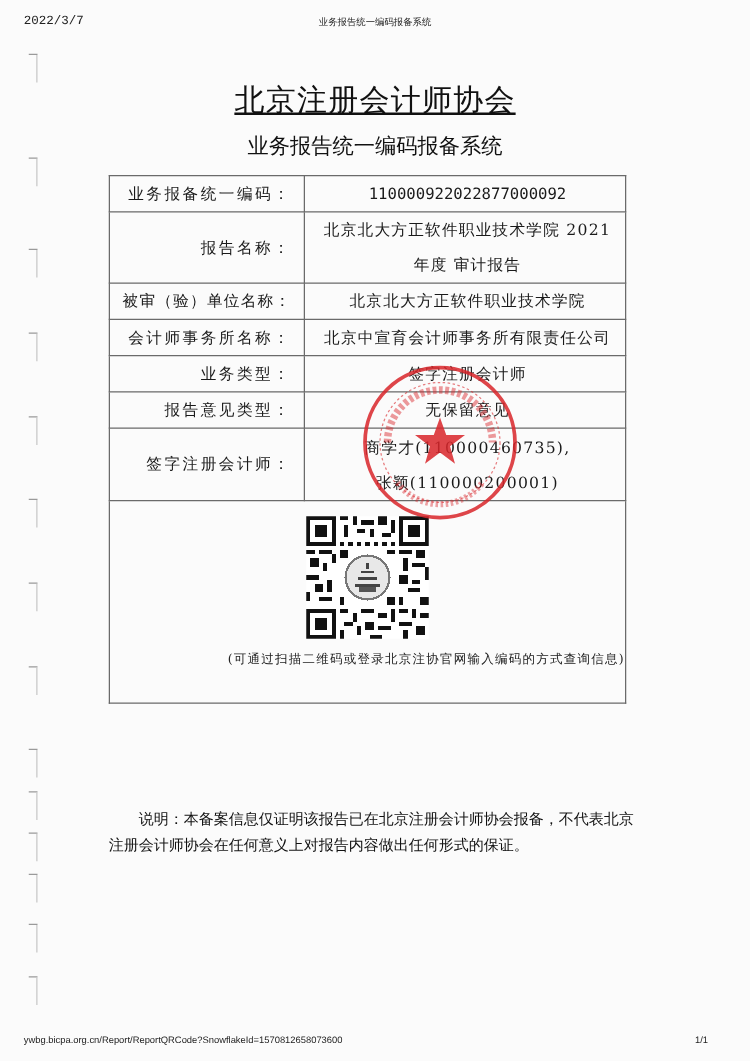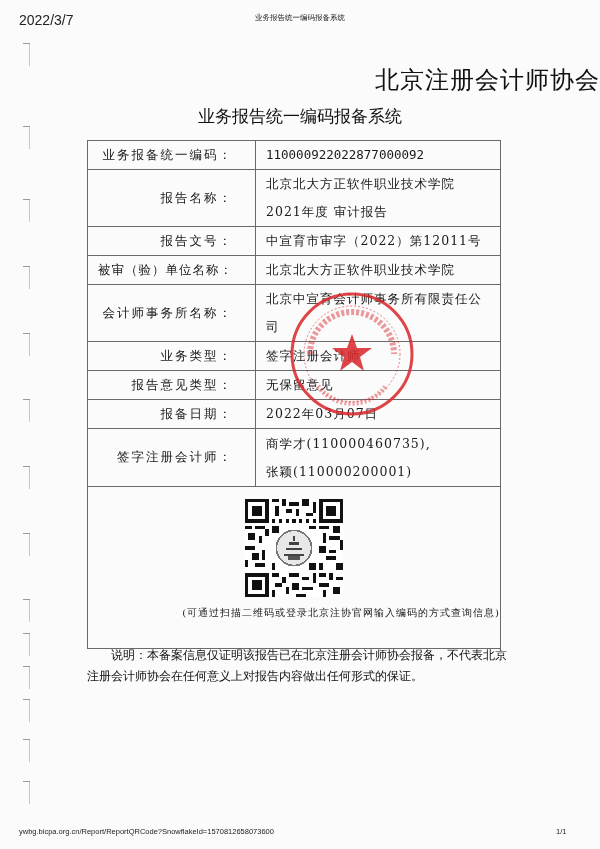--- a/index.html
+++ b/index.html
@@ -12,22 +12,22 @@
     background: #fbfbfb;
     position: relative;
     overflow: hidden;
     font-family: "DejaVu Sans", "Liberation Sans", sans-serif;
     color: #1a1a1a;
   }
   .print-date {
     position: absolute;
     left: 19px;
     top: 12px;
-    font-family: Liberation Sans, sans-serif;
-    font-size: 14px;
+    font-family: Liberation Mono, monospace;
+    font-size: 10px;
     color: #222;
   }
   .print-header-title {
     position: absolute;
     left: 0;
     width: 600px;
     top: 13px;
     text-align: center;
     font-size: 7.5px;
     color: #222;
@@ -46,24 +46,25 @@
     top: 0;
     width: 0;
     height: 22px;
     border-left: 1px solid #c8c8c8;
   }
   .doc-title {
     position: absolute;
     left: 0;
     width: 600px;
     top: 64px;
-    text-align: right;
+    text-align: center;
     font-size: 24px;
     letter-spacing: 1px;
     color: #111;
+    text-decoration: underline;
   }
   .doc-subtitle {
     position: absolute;
     left: 0;
     width: 600px;
     top: 105px;
     text-align: center;
     font-size: 17px;
     color: #111;
   }
@@ -76,28 +77,29 @@
     font-family: "DejaVu Serif", "Liberation Serif", serif;
     font-size: 12.5px;
   }
   .record-table td {
     border: 1px solid #6a6a6a;
     padding: 0;
   }
   .record-table td.label {
     width: 145px;
     text-align: right;
-    padding-right: 22px;
+    padding-right: 10px;
     letter-spacing: 2px;
   }
   .record-table td.value {
     padding-left: 10px;
     padding-right: 6px;
     letter-spacing: 1px;
     line-height: 28px;
+    text-align: center;
   }
   .record-table td.value.mono {
     font-family: "DejaVu Sans Mono", "Liberation Mono", monospace;
     letter-spacing: 0;
     font-size: 12.5px;
   }
   .record-table tr.row-single td { height: 27px; }
   .record-table tr.row-double td { height: 44px; }
   .record-table tr.row-tall td { height: 57px; }
   .record-table td.qr-cell {
@@ -182,42 +184,34 @@
   <tbody>
       <tr class="row-single">
     <td class="label">业务报备统一编码：</td>
     <td class="value mono">110000922022877000092</td>
   </tr>
   <tr class="row-double">
     <td class="label">报告名称：</td>
     <td class="value">北京北大方正软件职业技术学院 2021年度 审计报告</td>
   </tr>
   <tr class="row-single">
-    <td class="label">报告文号：</td>
-    <td class="value">中宣育市审字（2022）第12011号</td>
-  </tr>
-  <tr class="row-single">
     <td class="label" style="letter-spacing:1px">被审（验）单位名称：</td>
     <td class="value">北京北大方正软件职业技术学院</td>
   </tr>
   <tr class="row-single">
     <td class="label">会计师事务所名称：</td>
     <td class="value">北京中宣育会计师事务所有限责任公司</td>
   </tr>
   <tr class="row-single">
     <td class="label">业务类型：</td>
     <td class="value">签字注册会计师</td>
   </tr>
   <tr class="row-single">
     <td class="label">报告意见类型：</td>
     <td class="value">无保留意见</td>
-  </tr>
-  <tr class="row-single">
-    <td class="label">报备日期：</td>
-    <td class="value">2022年03月07日</td>
   </tr>
   <tr class="row-tall">
     <td class="label">签字注册会计师：</td>
     <td class="value">
       <div>商学才(110000460735),</div>
       <div>张颖(110000200001)</div>
     </td>
   </tr>
   <tr>
     <td colspan="2" class="qr-cell">

